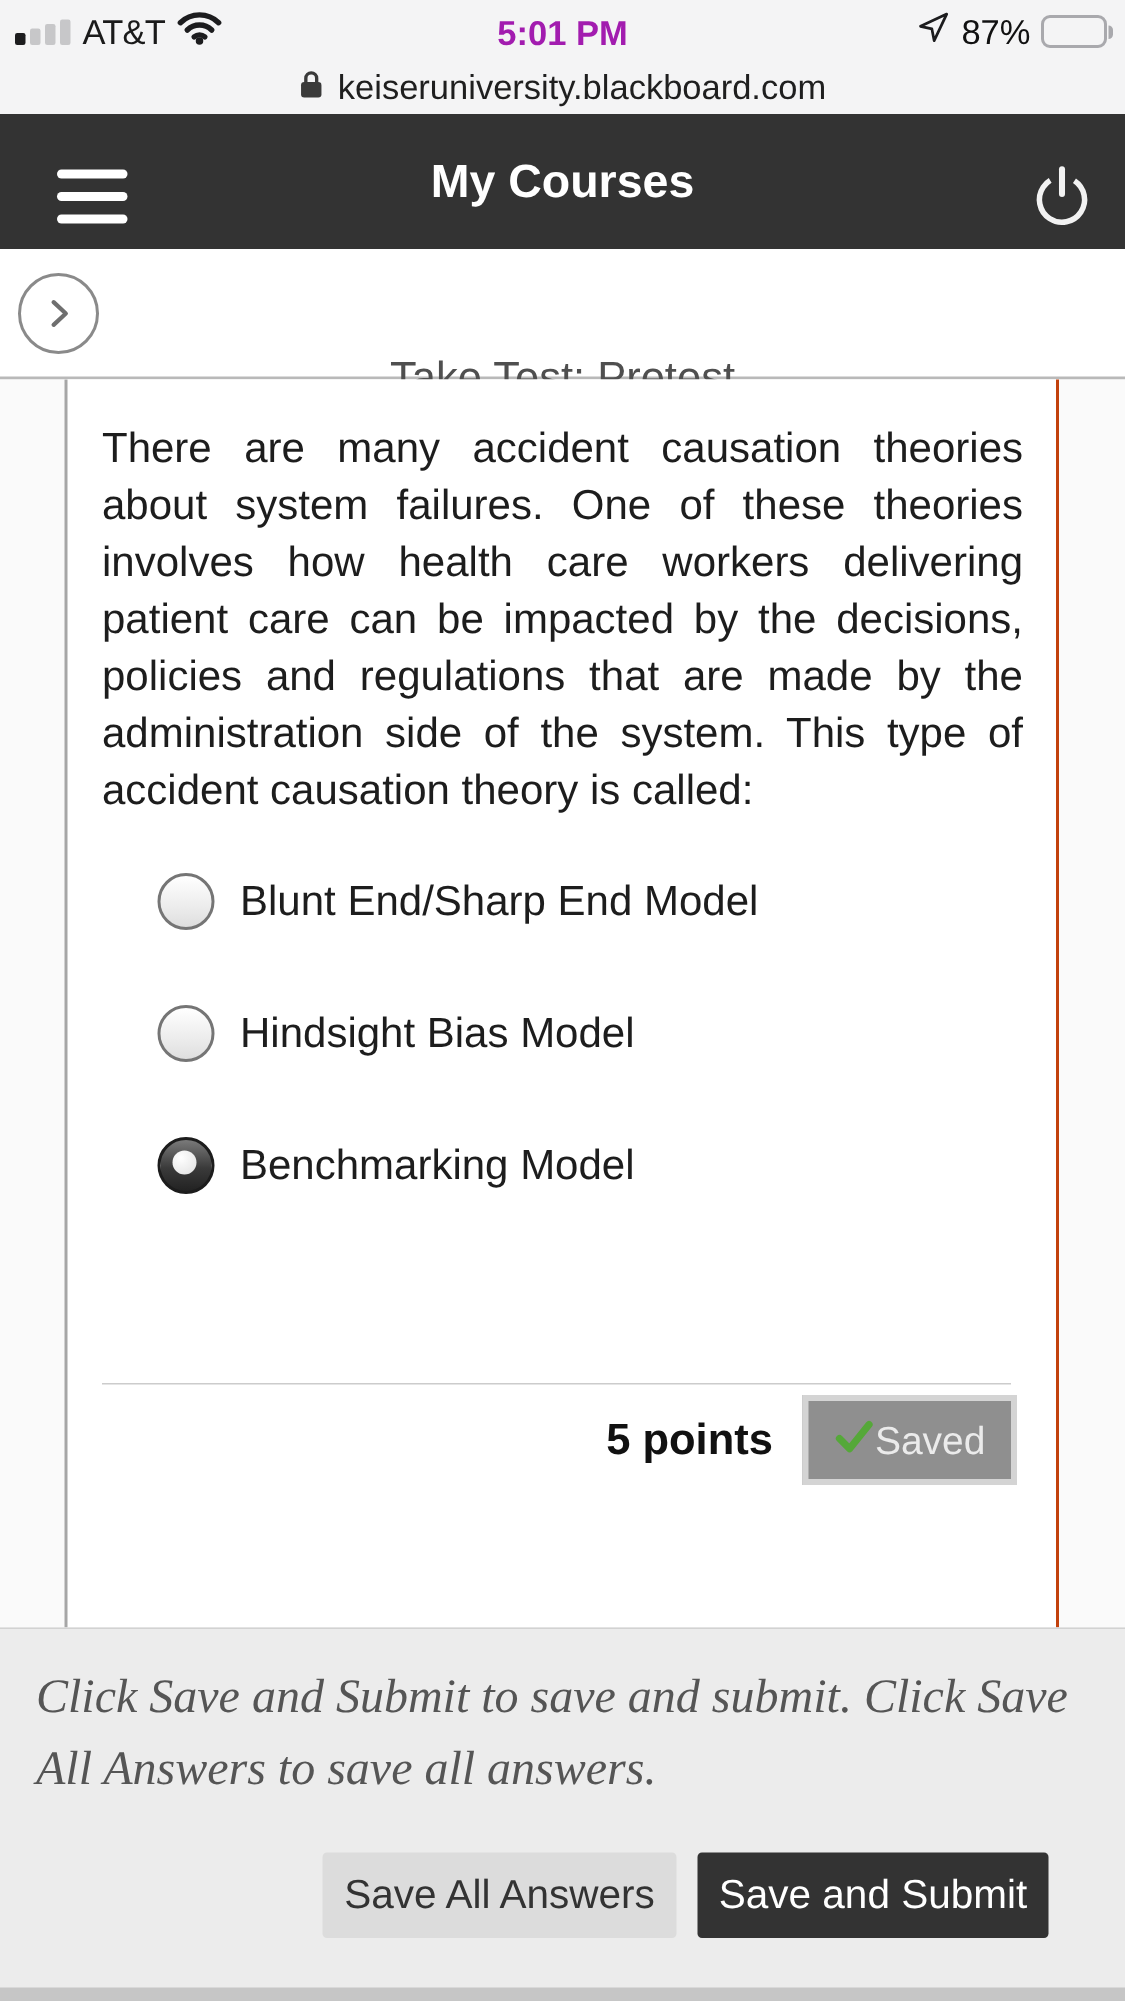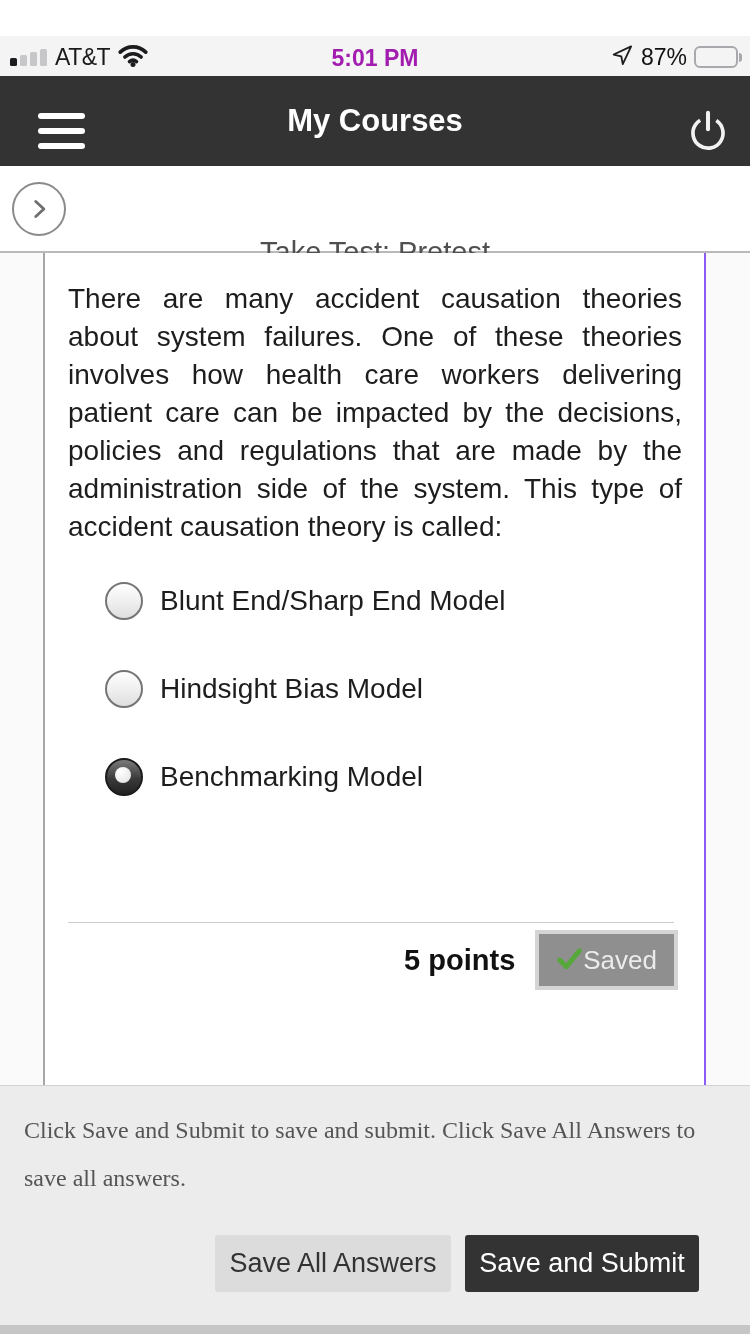--- a/index.html
+++ b/index.html
@@ -5,21 +5,21 @@
   * { margin:0; padding:0; box-sizing:border-box; }
   html,body { width:750px; height:1334px; }
   body {
     position:relative;
     background:#ffffff;
     font-family:"Liberation Sans", sans-serif;
     overflow:hidden;
   }
 
   
-  .top-chrome { position:absolute; left:0; top:0; width:750px; height:76px; background:#f4f4f5;margin-top:36px; }
+  .top-chrome { position:absolute; left:0; top:0; width:750px; height:76px; background:#f4f4f5; }
   .status-bar { position:absolute; left:0; top:0; width:750px; height:40px; }
   .sb-left { position:absolute; left:10px; top:0; height:42px; display:flex; align-items:center; gap:8px; }
   .signal-bars { display:flex; align-items:flex-end; gap:3px; }
   .signal-bars .bar { width:7px; border-radius:1.5px; background:#c7c7c9; }
   .signal-bars .bar.b1 { height:8px;  background:#1c1c1e; }
   .signal-bars .bar.b2 { height:11px; }
   .signal-bars .bar.b3 { height:14px; }
   .signal-bars .bar.b4 { height:17px; }
   .carrier { font-size:23px; color:#1a1a1a; letter-spacing:-0.5px; }
   .sb-center { position:absolute; left:0; right:0; top:0; height:42px; text-align:center;
@@ -50,21 +50,21 @@
                border-bottom:2px solid #b9b9b9; }
   .expand-btn { position:absolute; left:12px; top:50%; transform:translateY(-50%);
                 width:54px; height:54px; border:2px solid #8a8a8a; border-radius:50%;
                 background:#fff; display:flex; align-items:center; justify-content:center; cursor:pointer; }
   .subheader-title { position:absolute; left:0; right:0; top:0; height:85px; text-align:center;
                      line-height:85px; font-size:29px; color:#4f4f4f;margin-top:44px; }
 
   
   .main { position:absolute; left:0; top:253px; width:750px; height:832px; background:#fafafa; }
   .content-box { position:absolute; left:43px; top:0; width:663px; height:832px; background:#ffffff;
-                 border-left:2px solid #a6a6a6; border-right:2px solid #8b5cf6; }
+                 border-left:2px solid #a6a6a6; border-right:2px solid #c2410c; }
   .question-text { margin:27px 22px 0 23px; font-size:28px; line-height:38px; color:#1d1d1d;
                    text-align:justify; }
   .options { margin-top:36px; padding-left:60px; }
   .option { display:flex; align-items:center; gap:17px; margin-bottom:50px; cursor:pointer; }
   .option:last-child { margin-bottom:12px; }
   .radio { width:38px; height:38px; border-radius:50%; border:2px solid #757575; flex:none;
            background:linear-gradient(180deg,#ffffff 0%,#e9e9e9 70%,#dedede 100%); position:relative; }
   .option.selected .radio { border-color:#1c1c1c;
            background:linear-gradient(180deg,#7a7a7a 0%,#3a3a3a 55%,#222222 100%); }
   .option.selected .radio::after { content:""; position:absolute; left:8px; top:7px; width:16px; height:16px;
@@ -74,22 +74,22 @@
   .points-row { margin:7px 26px 0 0; display:flex; justify-content:flex-end; align-items:center; gap:20px; }
   .points { font-size:29px; font-weight:bold; color:#111; }
   .saved-badge { height:60px; border:4px solid #d4d4d4; background:#8f8f8f;
                  display:flex; align-items:center; padding:0 17px; cursor:pointer; }
   .saved-label { font-size:26px; color:#ebebeb; }
 
   
   .footer { position:absolute; left:0; top:1085px; width:750px; height:249px; background:#ececec;
             border-top:1px solid #d2d2d2; }
   .instructions { position:absolute; left:24px; right:24px; top:20px;
-                  font-family:"Liberation Serif", serif; 
-                  font-size:24px; line-height:48px; color:#555555; }
+                  font-family:"Liberation Serif", serif; font-style:italic;
+                  font-size:32px; line-height:48px; color:#555555; }
   .footer-buttons { position:absolute; top:149px; right:51px; display:flex; gap:14px; }
   .footer-buttons button { height:57px; font-size:27px; border:none; border-radius:3px;
                            font-family:"Liberation Sans", sans-serif; cursor:pointer; }
   .btn-light { min-width:236px; background:#dcdcdc; color:#333333; }
   .btn-dark  { min-width:234px; background:#333333; color:#ffffff; }
   .bottom-strip { position:absolute; left:0; bottom:0; width:750px; height:9px; background:#c6c6c6; }
 </style>
 </head>
 <body>
 
@@ -119,20 +119,29 @@
           <path d="M21 2.5 L12.3 21 L10.7 12.8 L2.8 11 Z" fill="none" stroke="#1c1c1e" stroke-width="1.9" stroke-linejoin="round"></path>
         </svg>
       </span>
       <span class="battery-pct">87%</span>
       <span class="battery">
         <span class="battery-body"><span class="battery-fill"></span></span>
         <span class="battery-tip"></span>
       </span>
     </div>
   </div>
+  <div class="url-bar">
+    <span>
+      <svg width="17" height="22" viewBox="0 0 16 20">
+        <path d="M4.6 9 V6.4 a3.4 3.4 0 0 1 6.8 0 V9" fill="none" stroke="#3a3a3a" stroke-width="2.1"></path>
+        <rect x="1.6" y="8.8" width="12.8" height="9.6" rx="2" fill="#3a3a3a"></rect>
+      </svg>
+    </span>
+    <span class="url-text">keiseruniversity.blackboard.com</span>
+  </div>
 </div>
 
 <div class="app-header">
   <div class="hamburger">
     <span></span>
       <span></span>
       <span></span>
   </div>
   <div class="app-title">My Courses</div>
   <div class="power-btn">

